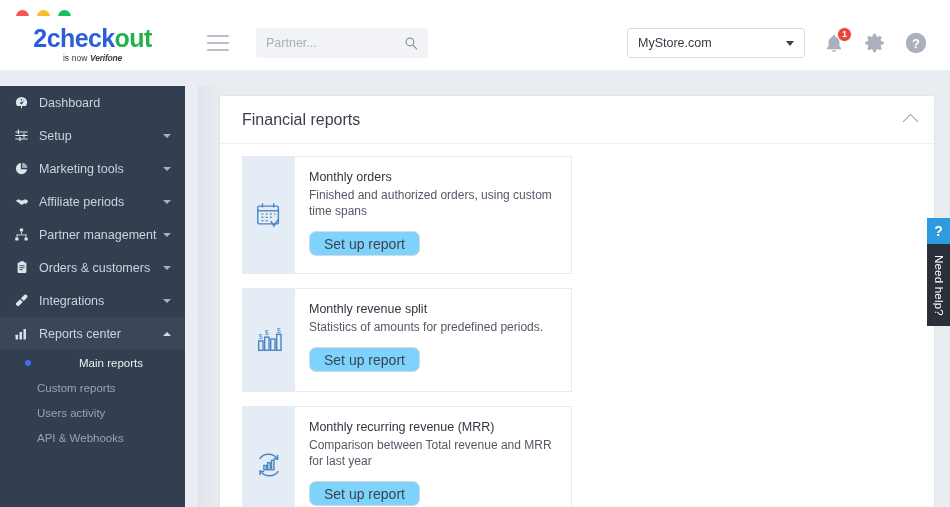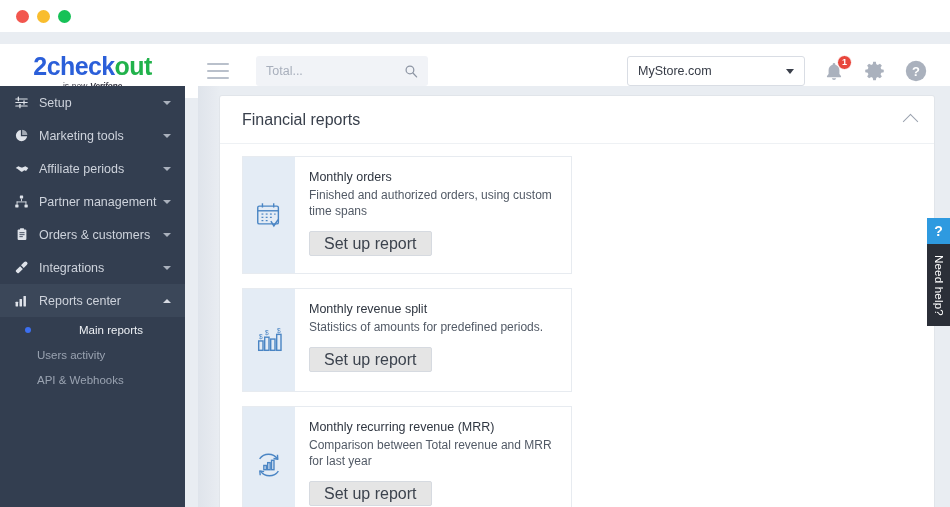--- a/index.html
+++ b/index.html
@@ -25,21 +25,21 @@
     padding-left: 16px;
   }
   .lights { display: flex; gap: 8px; }
   .light { width: 13px; height: 13px; border-radius: 50%; }
   .light.red    { background: #f2564e; }
   .light.yellow { background: #f9bd2e; }
   .light.green  { background: #16c157; }
 
   
   .header {
-    position: absolute; top: 44px; left: 0;
+    position: absolute; top: 16px; left: 0;
     width: 950px; height: 54px;
     background: #ffffff;
     display: flex; align-items: center;
   }
   .logo-wrap {
     width: 185px; height: 54px;
     display: flex; flex-direction: column;
     align-items: center; justify-content: center;
     padding-top: 2px;
   }
@@ -196,23 +196,23 @@
   }
   .rcard .body {
     flex: 1; padding: 13px 14px 12px 14px;
     display: flex; flex-direction: column;
   }
   .rcard .ct { font-size: 12.5px; font-weight: normal; color: #2f3641; margin-bottom: 3px; }
   .rcard .cd { font-size: 12px; color: #525a66; line-height: 1.35; }
   .rcard .btn {
     margin-top: 12px; align-self: flex-start;
     height: 25px; padding: 0 14px;
-    background: #e5e5e5; border: 1px solid #d6dae0;
-    border-radius: 2px;
-    font-size: 16px; color: #3c434e;
+    background: #7dd3fc; border: 1px solid #d6dae0;
+    border-radius: 7px;
+    font-size: 14px; color: #3c434e;
     display: flex; align-items: center;
     cursor: pointer;
     font-family: "Liberation Sans", sans-serif;
   }
   .card-icon { color: #4a85c4; }
 
   
   .rcard.tall { min-height: 118px; }
 
   
@@ -259,21 +259,21 @@
       <div class="logo-sub"><span>is now </span><b>Verifone</b></div>
     </div>
 
     <div class="hamburger">
       <span></span>
       <span></span>
       <span></span>
     </div>
 
     <div class="searchbox">
-      <div class="ph">Total...</div>
+      <div class="ph">Partner...</div>
       <svg class="search-icon" viewBox="0 0 20 20" fill="none" stroke="currentColor" stroke-width="1.8">
         <circle cx="8.5" cy="8.5" r="5.5"></circle>
           <line x1="12.8" y1="12.8" x2="18" y2="18.5" stroke-linecap="round"></line>
       </svg>
     </div>
 
     <div class="header-right">
       <div class="store-select">
         <div class="val">MyStore.com</div>
         <div class="caret-down"></div>
@@ -298,20 +298,29 @@
         <svg width="24" height="24" viewBox="0 0 24 24">
           <circle cx="12" cy="12" r="10.2" fill="#aab1bd"></circle>
           <text x="12" y="17.2" font-size="13" font-weight="bold" fill="#ffffff" text-anchor="middle" font-family="Liberation Sans, sans-serif">?</text>
         </svg>
       </div>
     </div>
   </div>
 
   <div class="sidebar">
 
+    <div class="nav-item">
+      <span class="ico">
+        <svg width="15" height="15" viewBox="0 0 24 24" fill="currentColor">
+            <path d="M12 3a9 9 0 00-9 9 9 9 0 001.9 5.5h14.2A9 9 0 0021 12a9 9 0 00-9-9zm0 3.2a1.3 1.3 0 110 2.6 1.3 1.3 0 010-2.6zm4.8 2.6l-3.3 3.8a1.8 1.8 0 11-1.4-1.2z"></path>
+            <rect x="11.2" y="16" width="1.6" height="5" rx=".8"></rect>
+          </svg>
+      </span>
+      <span class="lbl">Dashboard</span>
+    </div>
 
     <div class="nav-item">
       <span class="ico">
         <svg width="15" height="15" viewBox="0 0 24 24" fill="currentColor">
             <rect x="2" y="5.5" width="20" height="1.8" rx=".9"></rect>
             <rect x="2" y="11.1" width="20" height="1.8" rx=".9"></rect>
             <rect x="2" y="16.7" width="20" height="1.8" rx=".9"></rect>
             <rect x="6" y="2.5" width="2" height="7.5" rx="1"></rect>
             <rect x="15" y="8.2" width="2" height="7.5" rx="1"></rect>
             <rect x="8.5" y="13.8" width="2" height="7.5" rx="1"></rect>
@@ -392,20 +401,23 @@
             <path d="M2.5 11.2L9 7l4.5 2.3L21 2.2" stroke="currentColor" stroke-width="0" fill="none"></path>
           </svg>
       </span>
       <span class="lbl">Reports center</span>
       <span class="arr up"></span>
     </div>
 
     <div class="subnav-item sel">
       <span class="dot"></span>
       <span>Main reports</span>
+    </div>
+    <div class="subnav-item">
+      <span>Custom reports</span>
     </div>
     <div class="subnav-item">
       <span>Users activity</span>
     </div>
     <div class="subnav-item">
       <span>API &amp; Webhooks</span>
     </div>
   </div>
 
   <div class="main">

